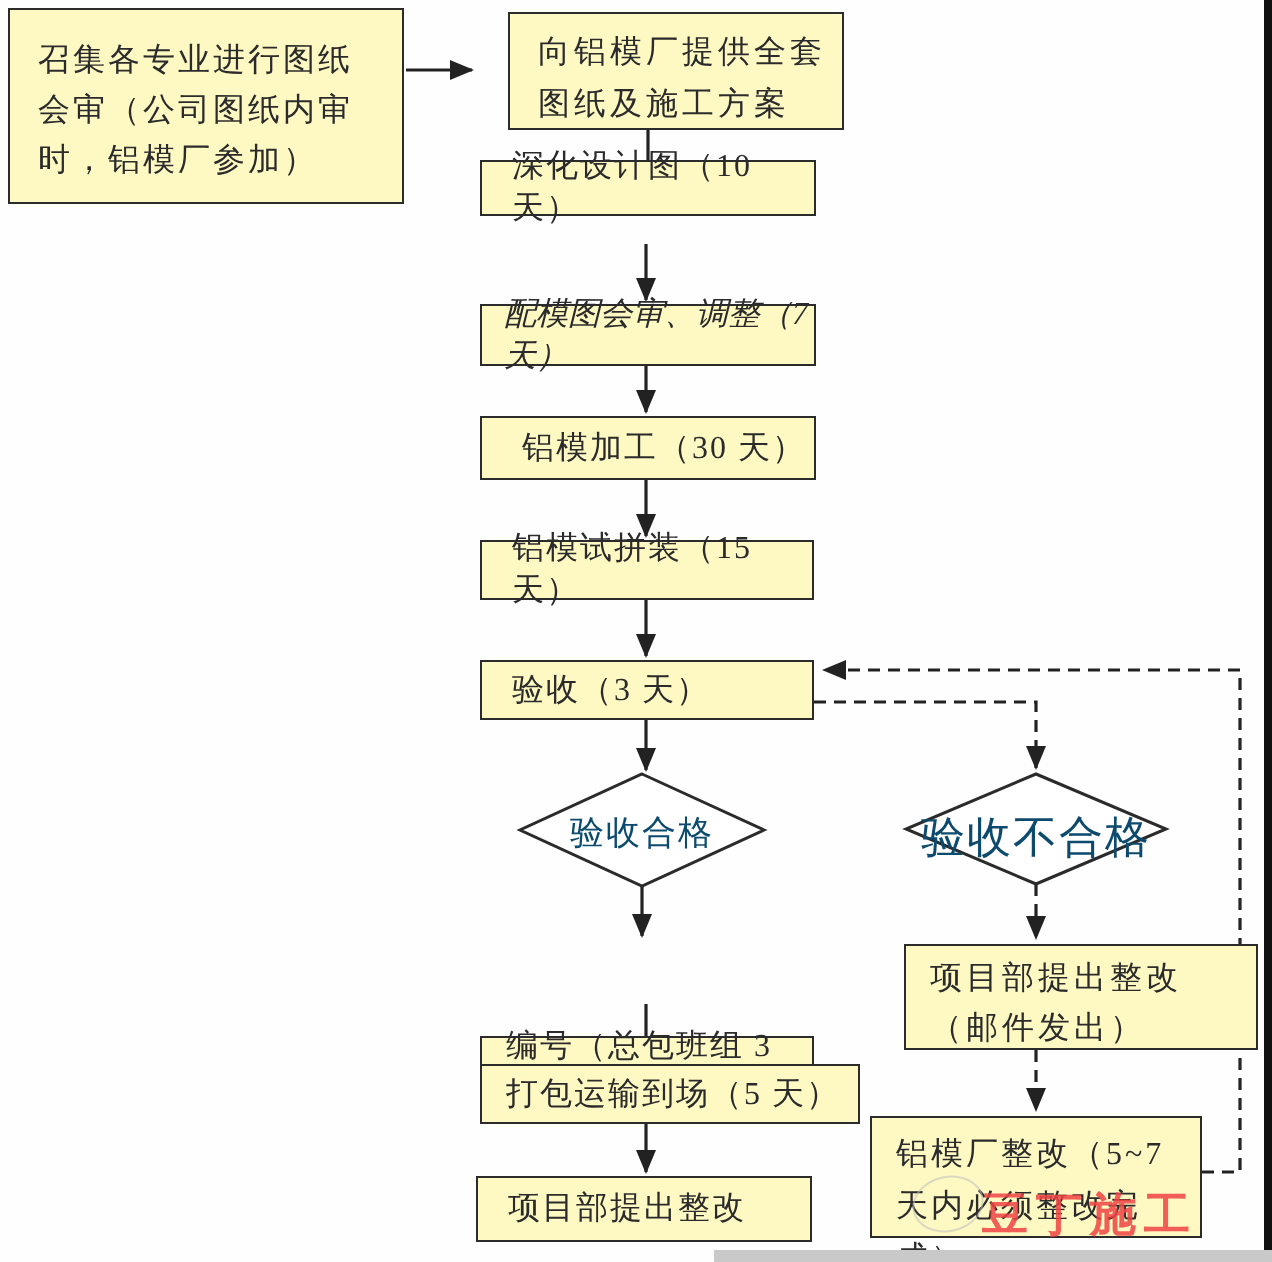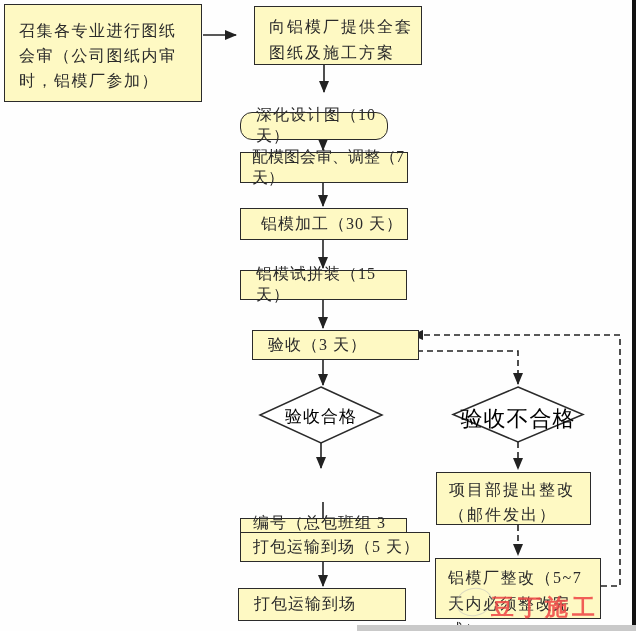--- a/index.html
+++ b/index.html
@@ -7,21 +7,21 @@
     position:relative;width:636px;height:631px;background:#fefefe;overflow:hidden;
     font-family:"Liberation Serif","DejaVu Serif",serif;color:#262626;
   }
   #wires{position:absolute;left:0;top:0;z-index:1;}
   .node{
     position:absolute;box-sizing:border-box;background:#fef9c3;
     border:1.5px solid #2b2b2b;font-size:16px;color:#2b2b2b;z-index:2;
   }
   .oneline{display:flex;align-items:center;padding-left:15px;letter-spacing:1px;}
   .dlabel{
-    position:absolute;z-index:3;text-align:center;font-size:16px;color:#000000;
+    position:absolute;z-index:3;text-align:center;font-size:16px;color:#0c4a6e;
     letter-spacing:1px;background:transparent;
   }
   .watermark{
     position:absolute;z-index:4;color:#ef4444;font-weight:bold;
     font-size:23px;letter-spacing:4px;opacity:.85;white-space:nowrap;
   }
   .stamp{
     position:absolute;z-index:4;width:34px;height:26px;border:1px solid #bdbdbd;
     border-radius:50%;opacity:.55;transform:rotate(-12deg);
   }
@@ -57,41 +57,41 @@
     <path d="M601,586 L620,586 L620,335 L412,335" stroke="#222" stroke-width="1.6" fill="none" stroke-dasharray="6 4" marker-end="url(#arw)"></path>
 
     <polygon points="321,387 382,415 321,443 260,415" fill="#fff" stroke="#2b2b2b" stroke-width="1.5"></polygon>
     <polygon points="518,387 583,414.5 518,442 453,414.5" fill="#fff" stroke="#2b2b2b" stroke-width="1.5"></polygon>
   </svg>
 
   <div class="node" style="left:4px;top:4px;width:198px;height:98px;padding:13px 10px 0 14px;line-height:25px;letter-spacing:1.5px;">召集各专业进行图纸会审（公司图纸内审时，铝模厂参加）</div>
 
   <div class="node" style="left:239px;top:6px;width:168px;height:59px;padding:7px 8px 0 14px;line-height:26px;letter-spacing:2px;margin-left:15px;">向铝模厂提供全套图纸及施工方案</div>
 
-  <div class="node oneline" style="left:240px;top:112px;width:148px;height:28px;border-radius:12px;">深化设计图（10 天）</div>
+  <div class="node oneline" style="left:240px;top:80px;width:168px;height:28px;">深化设计图（10 天）</div>
 
-  <div class="node oneline" style="left:240px;top:152px;width:168px;height:31px;padding-left:11px;letter-spacing:0;">配模图会审、调整（7 天）</div>
+  <div class="node oneline" style="left:240px;top:152px;width:168px;height:31px;padding-left:11px;letter-spacing:0;font-style:italic;">配模图会审、调整（7 天）</div>
 
   <div class="node oneline" style="left:240px;top:208px;width:168px;height:32px;padding-left:20px;">铝模加工（30 天）</div>
 
   <div class="node oneline" style="left:240px;top:270px;width:167px;height:30px;">铝模试拼装（15 天）</div>
 
-  <div class="node oneline" style="left:252px;top:330px;width:167px;height:30px;">验收（3 天）</div>
+  <div class="node oneline" style="left:240px;top:330px;width:167px;height:30px;">验收（3 天）</div>
 
   <div class="node oneline" style="left:240px;top:470px;width:167px;height:32px;padding-left:12px;margin-top:48px;">编号（总包班组 3 天）</div>
 
   <div class="node oneline" style="left:240px;top:532px;width:190px;height:30px;padding-left:12px;">打包运输到场（5 天）</div>
 
-  <div class="node oneline" style="left:238px;top:588px;width:168px;height:33px;">打包运输到场</div>
+  <div class="node oneline" style="left:238px;top:588px;width:168px;height:33px;">项目部提出整改</div>
 
   <div class="dlabel" style="left:261px;top:405px;width:120px;font-size:17px;">验收合格</div>
 
   <div class="dlabel" style="left:453px;top:404px;width:130px;font-size:22px;">验收不合格</div>
 
-  <div class="node" style="left:436px;top:472px;width:155px;height:53px;padding:4px 6px 0 12px;line-height:25px;letter-spacing:2px;">项目部提出整改（邮件发出）</div>
+  <div class="node" style="left:452px;top:472px;width:177px;height:53px;padding:4px 6px 0 12px;line-height:25px;letter-spacing:2px;">项目部提出整改（邮件发出）</div>
 
   <div class="node" style="left:435px;top:558px;width:166px;height:61px;padding:6px 6px 0 12px;line-height:26px;letter-spacing:1.5px;">铝模厂整改（5~7 天内必须整改完成）</div>
 
   <div class="stamp" style="left:456px;top:588px;"></div>
   <div class="watermark" style="left:491px;top:592px;">豆丁施工</div>
 
   <div class="edge-strip-right"></div>
   <div class="edge-strip-bottom"></div>
 
 </div>

